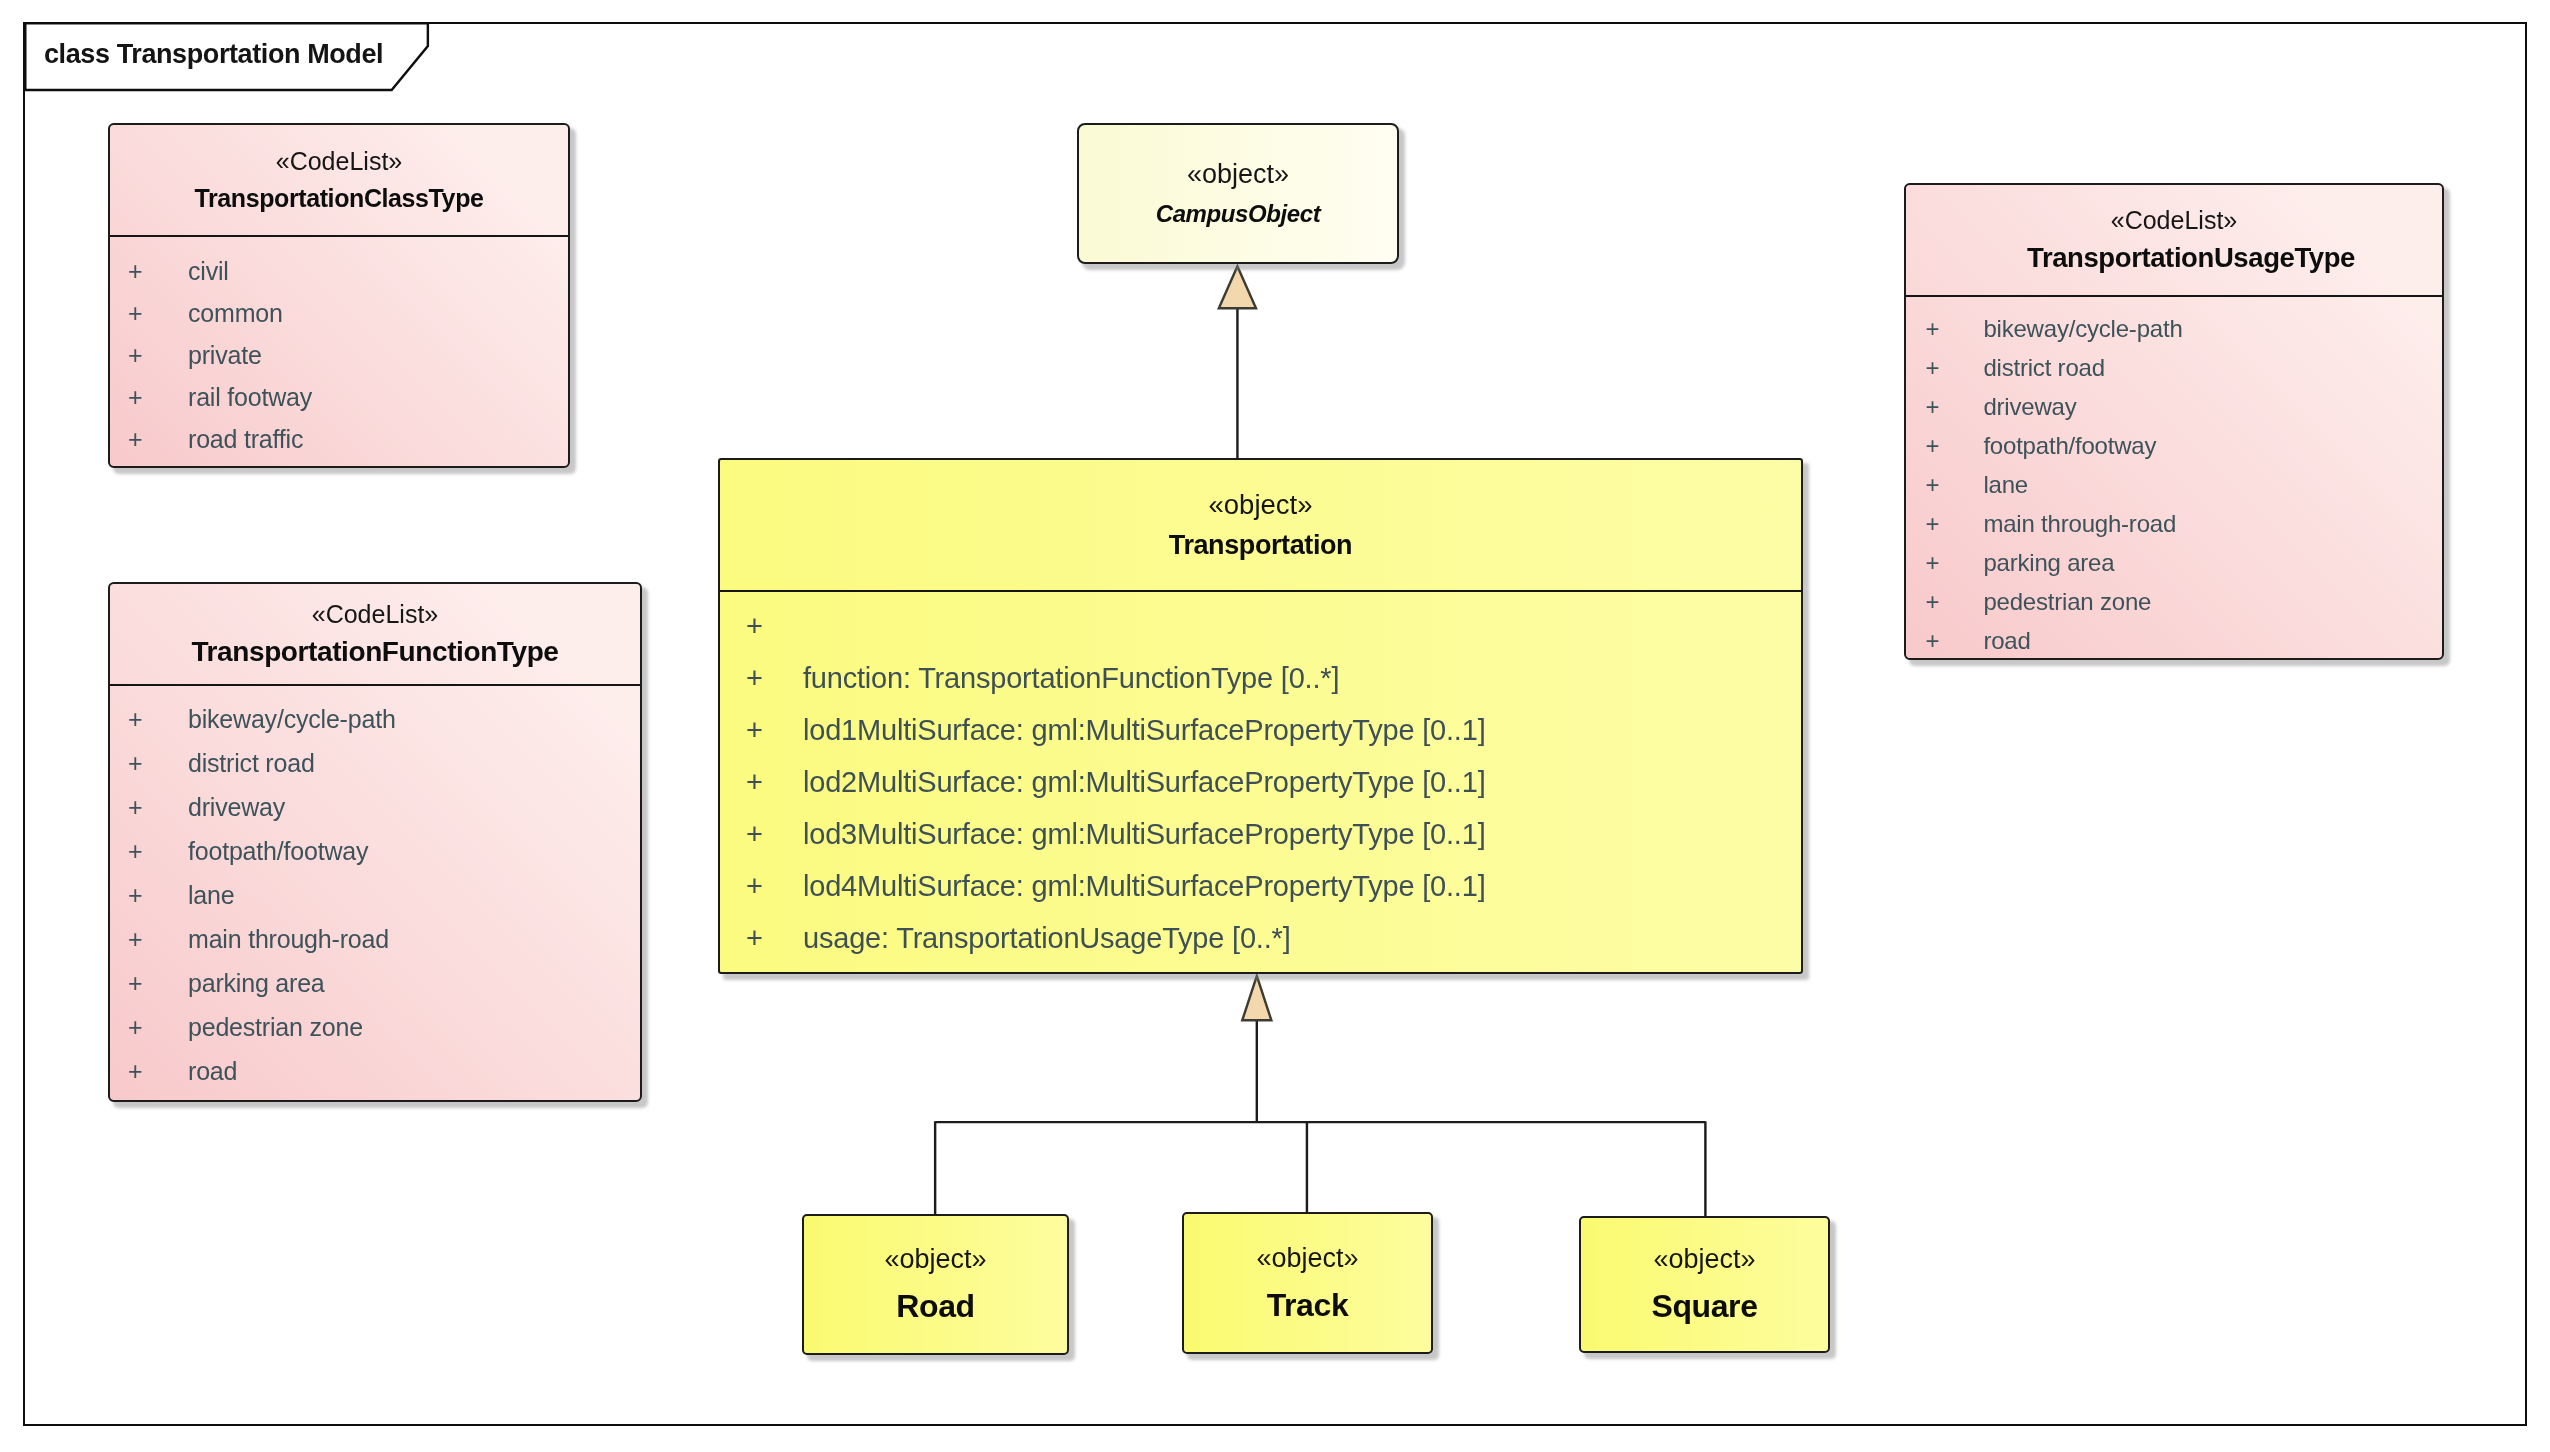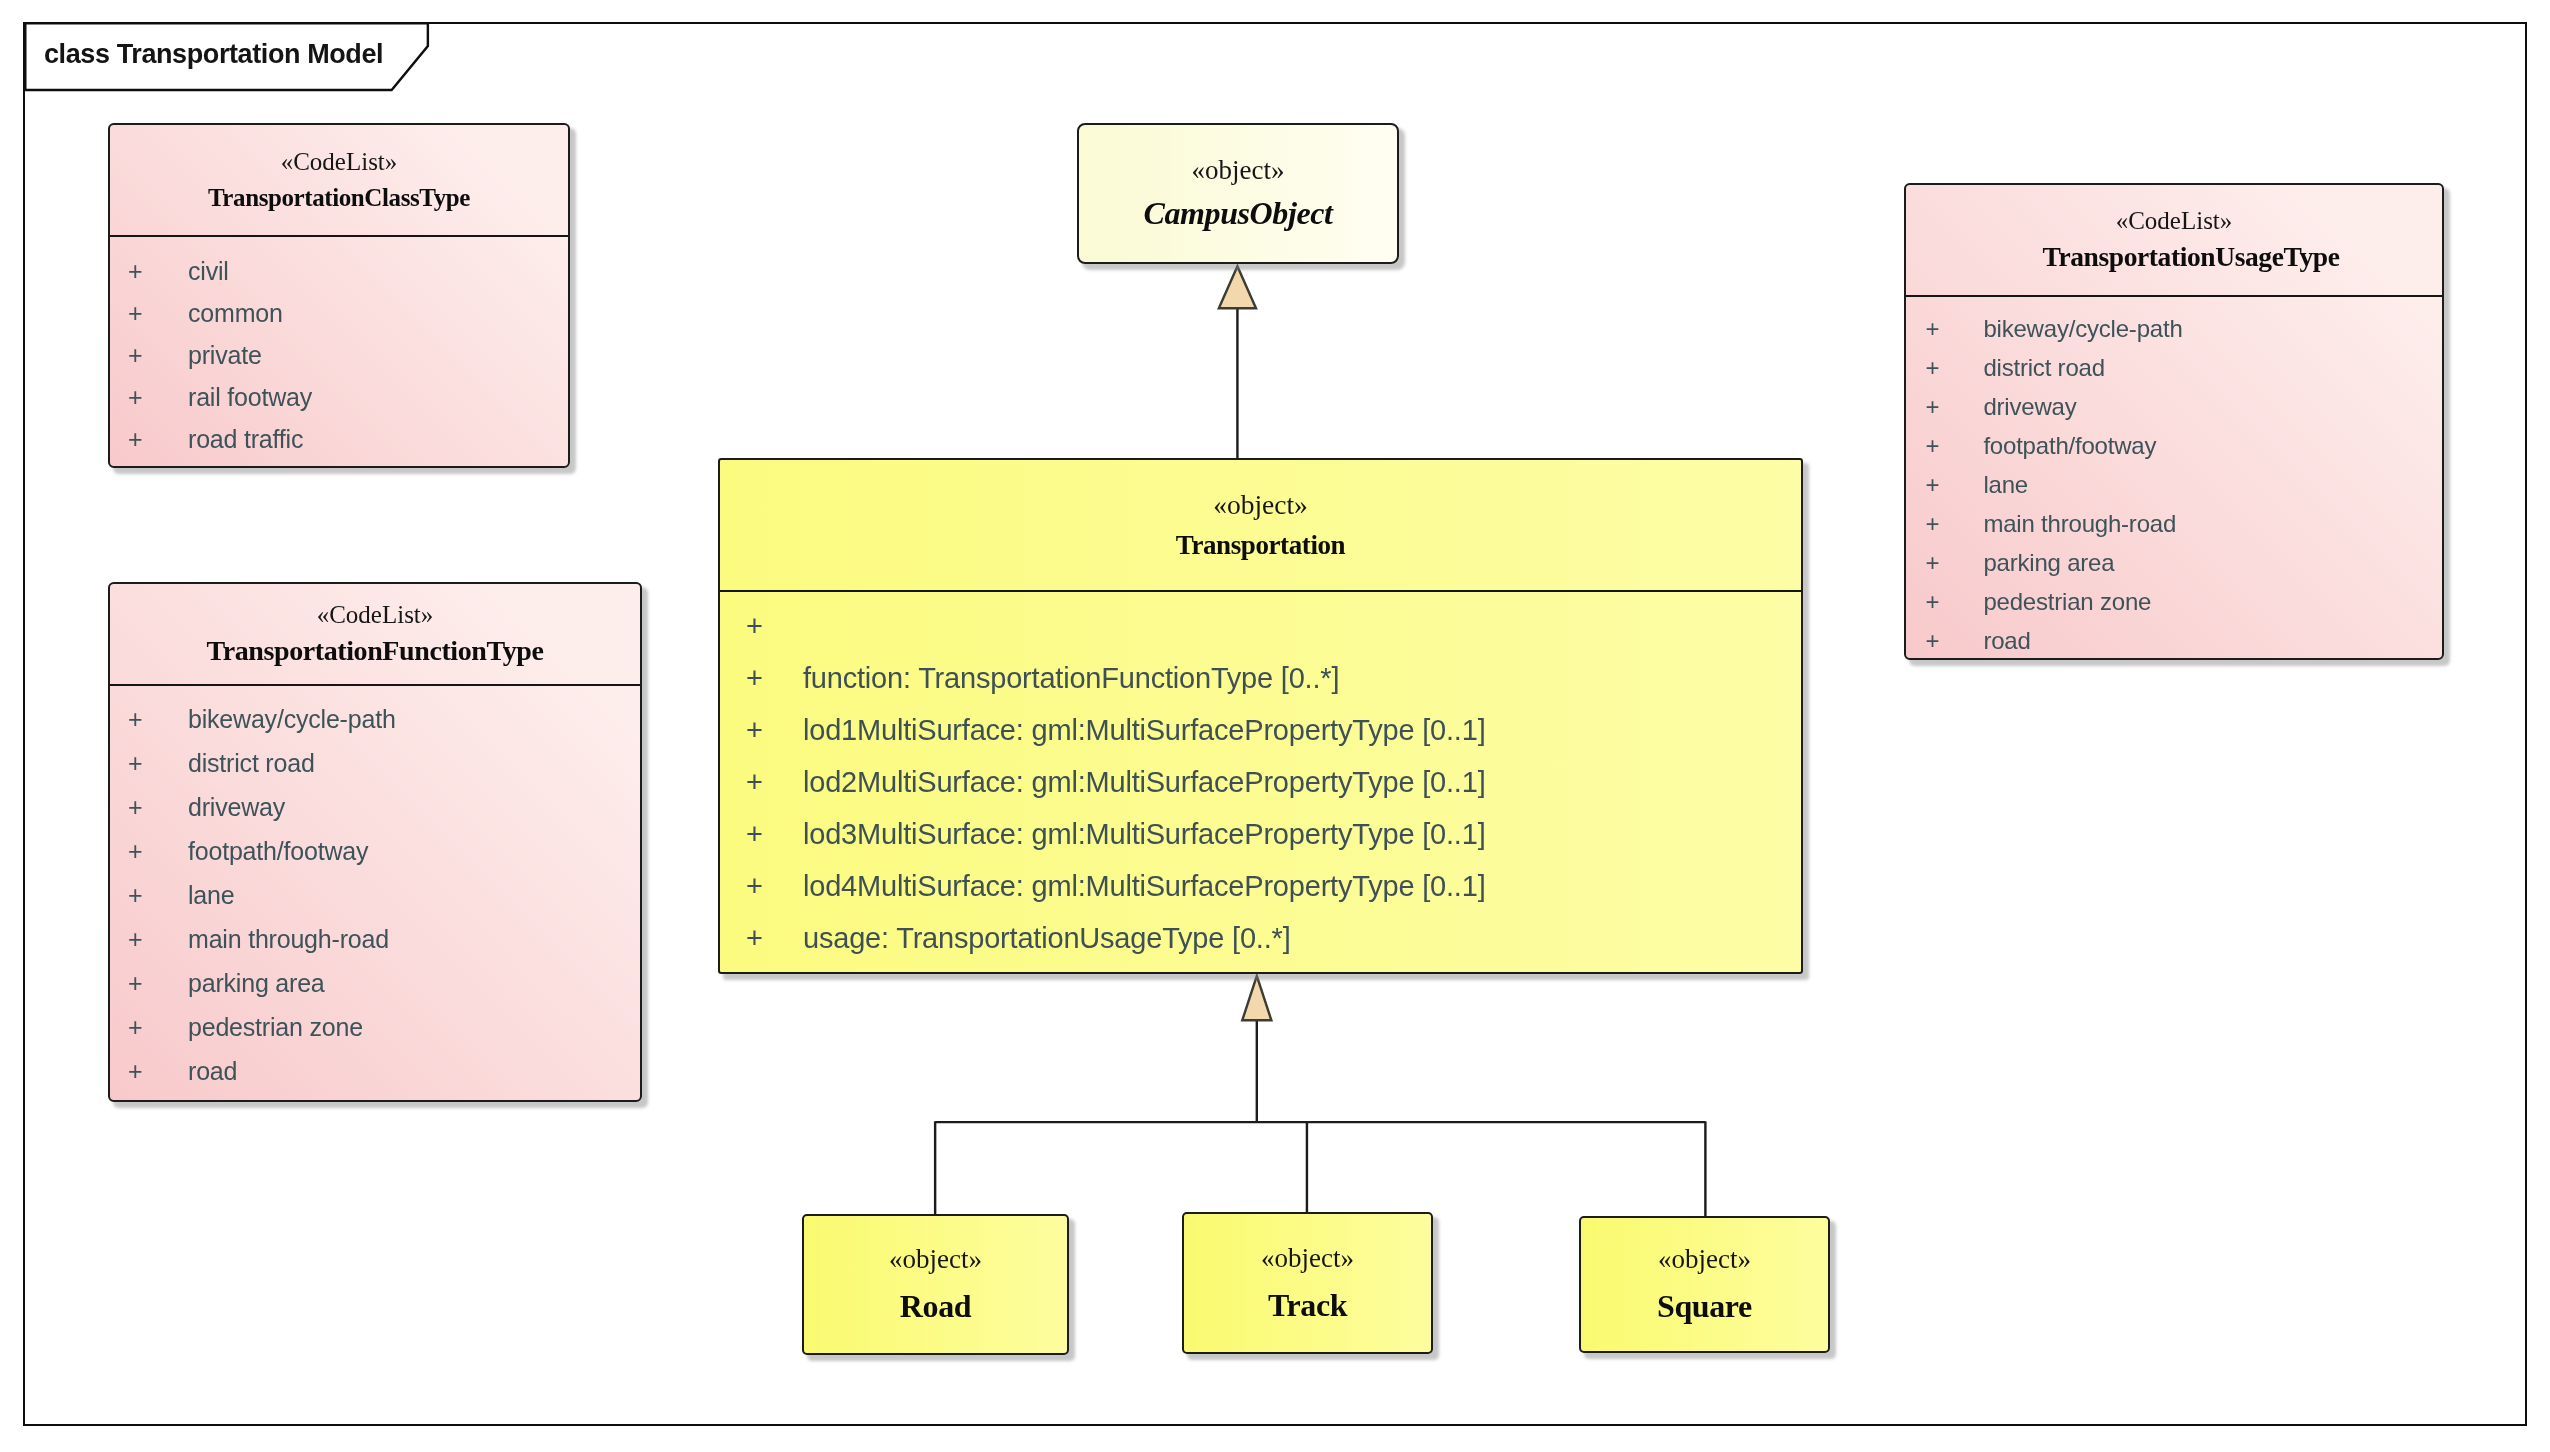--- a/index.html
+++ b/index.html
@@ -38,21 +38,20 @@
     box-shadow: 5.7px 5.7px 3.2px rgba(130,130,130,0.45);
     box-sizing: border-box;
   }
   .box-header {
     display: flex;
     flex-direction: column;
     justify-content: center;
     align-items: center;
     text-align: center;
     box-sizing: border-box;
-    font-family: Liberation Serif, serif;
   }
   .stereotype { color: #161616; font-weight: normal; }
   .box-name   { color: #0d0d0d; font-weight: bold; letter-spacing: -0.4px; }
   .with-sep { border-bottom: 2px solid #151515; }
 
   .box-items { box-sizing: border-box; }
   .item {
     display: flex;
     align-items: center;
     color: #3e525a;
@@ -89,21 +88,21 @@
   #box-usagetype .plus { width: 58px; }
 
   
   #box-campusobject {
     left: 1077px; top: 123px; width: 322px; height: 141px;
     background: linear-gradient(90deg, #fafad4 0%, #fffef2 100%);
     border-radius: 8px;
   }
   #box-campusobject .box-header { height: 100%; gap: 9.7px; }
   #box-campusobject .stereotype { font-size: 27px; }
-  #box-campusobject .box-name   { font-size: 32px; font-style: italic; }
+  #box-campusobject .box-name   { font-size: 24px; font-style: italic; }
 
   
   #box-transportation {
     left: 718px; top: 458px; width: 1085px; height: 516px;
     background: linear-gradient(90deg, #fbfb80 0%, #fdfda6 100%);
     border-radius: 3.2px;
   }
   #box-transportation .box-header { height: 132px; gap: 9.7px; }
   #box-transportation .stereotype { font-size: 27.5px; }
   #box-transportation .box-name   { font-size: 27px; }

